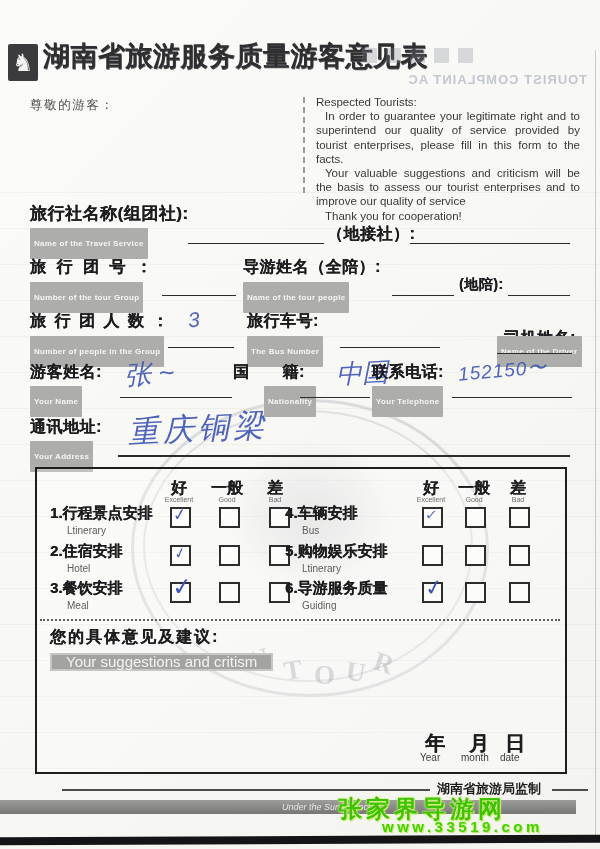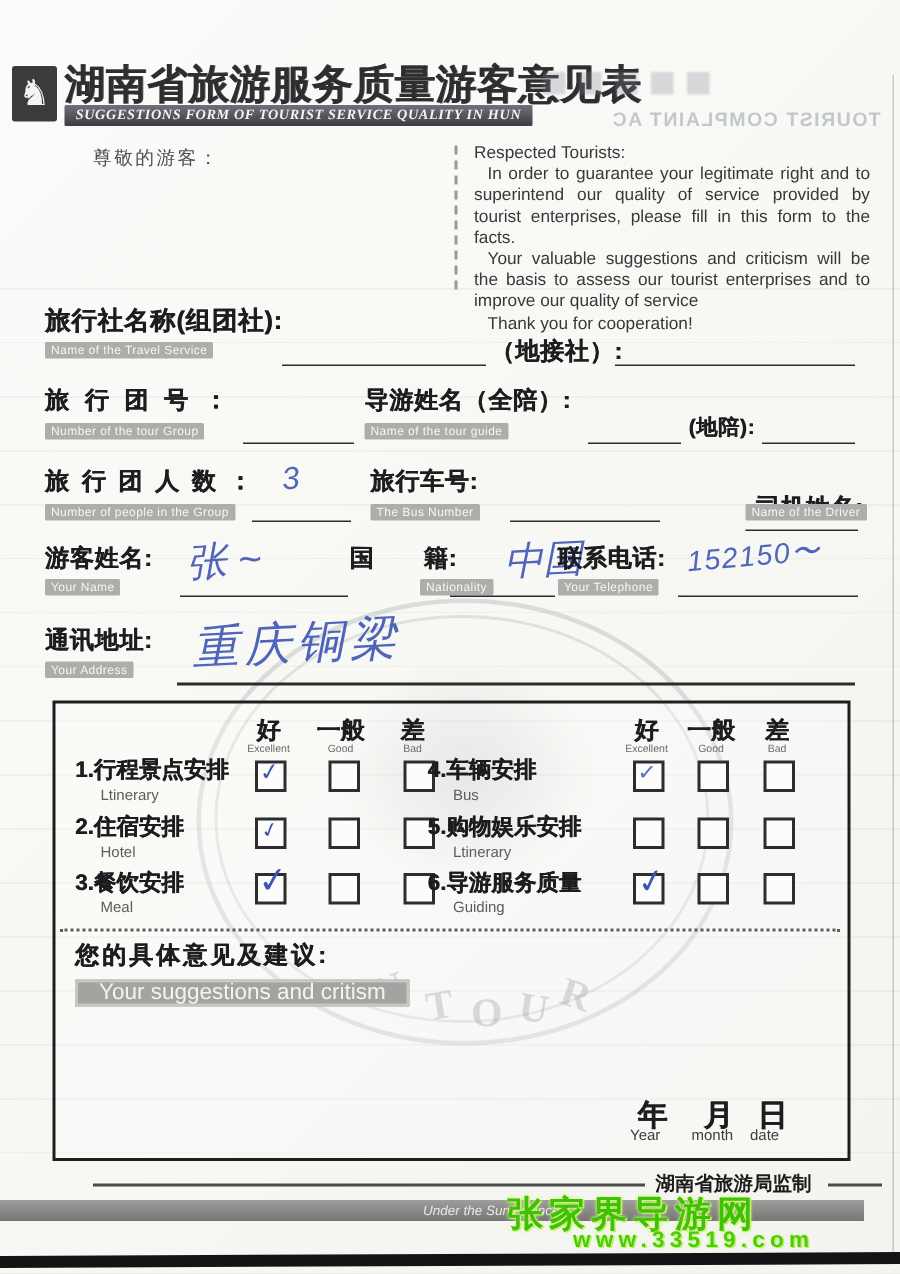--- a/index.html
+++ b/index.html
@@ -21,35 +21,35 @@
          background:linear-gradient(#70707a,#3c3c44);border-radius:1px;
          color:#f3f3ef;font-family:"Liberation Serif","DejaVu Serif",serif;
          font-style:italic;font-weight:bold;font-size:9.5px;line-height:14px;text-align:center;
          letter-spacing:.4px;white-space:nowrap;}
   .bleed-cn{left:362px;top:48px;width:120px;height:16px;display:flex;gap:9px;opacity:.5;filter:blur(.7px);}
   .bleed-cn b{width:15px;height:15px;background:rgba(125,130,142,.55);}
   .bleed-en{left:352px;top:72px;width:235px;transform:scaleX(-1);color:#97a0b0;opacity:.55;
         font-weight:bold;font-size:13px;letter-spacing:1px;filter:blur(.4px);white-space:nowrap;}
   
   .notice-cn{left:30px;top:95px;width:272px;font-family:Liberation Serif, serif;
-        font-size:12.5px;line-height:20.5px;color:#4e4e4e;letter-spacing:1.6px;margin-left:32px;}
+        font-size:12.5px;line-height:20.5px;color:#4e4e4e;letter-spacing:1.6px;}
   .notice-cn .body{text-indent:2em;margin:0;}
   .notice-cn .closing{text-align:right;padding-right:42px;}
   .divider{left:303px;top:97px;height:96px;border-left:2px dashed #9a9a9a;}
   .notice-en{left:316px;top:95px;width:264px;font-size:11.5px;line-height:14.2px;color:#38383a;
         text-align:justify;}
   .notice-en p{margin:0;text-indent:9px;}
   .notice-en .sal{text-indent:0;}
   
   .lbl{font-weight:900;color:#1d1d1f;font-size:16px;white-space:nowrap;letter-spacing:.5px;
        text-shadow:.35px 0 0 #1d1d1f;}
   .lbl.big{font-size:17px;}
   .lbl.sm{font-size:14px;}
-  .sub{background:#adadab;color:#f6f6f2;font-size:8px;line-height:11px;padding:0 4px;
-       white-space:nowrap;border-radius:1px;letter-spacing:.3px;}
+  .sub{background:#adadab;color:#f6f6f2;font-size:8px;line-height:11px;padding:10px 4px;
+       white-space:nowrap;border-radius:1px;letter-spacing:.3px;font-weight:bold;}
   .ul{border-bottom:1.6px solid #2c2c2c;height:1px;}
   .hw{color:#3d55b4;font-style:italic;white-space:nowrap;opacity:.9;}
   
   .rbox{left:35px;top:467px;width:528px;height:303px;border:2px solid #1e1e1e;background:rgba(255,255,255,.25);}
   .colhead{position:absolute;width:44px;text-align:center;}
   .colhead .zh{font-weight:900;font-size:16px;color:#1d1d1f;display:block;line-height:17px;text-shadow:.35px 0 0 #1d1d1f;}
   .colhead .en{font-size:7px;color:#6a6a6a;display:block;line-height:8px;}
   .item-lbl{position:absolute;font-weight:900;font-size:15px;color:#1c1c1e;white-space:nowrap;text-shadow:.35px 0 0 #1c1c1e;}
   .item-en{position:absolute;font-size:10px;color:#5c5c5c;white-space:nowrap;}
   .cb{position:absolute;width:17px;height:17px;border:2px solid #2d2d2d;background:#fcfcfa;}
@@ -95,21 +95,20 @@
     <span class="st-ltr" style="left:284px;top:655px;transform:rotate(-9deg);">T</span>
     <span class="st-ltr" style="left:314px;top:660px;">O</span>
     <span class="st-ltr" style="left:346px;top:657px;transform:rotate(9deg);">U</span>
     <span class="st-ltr" style="left:374px;top:648px;transform:rotate(19deg);">R</span>
   </div>
 
   <div class="abs logo">
     <span>♞</span>
   </div>
   <div class="abs title">湖南省旅游服务质量游客意见表</div>
-  <div class="abs titlebar">SUGGESTIONS FORM OF TOURIST SERVICE QUALITY IN HUN</div>
   <div class="abs bleed-cn">
       <b></b>
       <b></b>
       <b></b>
       <b></b>
       <b></b>
     </div>
   <div class="abs bleed-en">TOURIST COMPLAINT AC</div>
 
   <div class="abs notice-cn">
@@ -126,42 +125,42 @@
   <div class="abs lbl big" style="left:30px;top:202px;">旅行社名称(组团社):</div>
   <div class="abs sub" style="left:30px;top:228px;">Name  of  the  Travel  Service</div>
   <div class="abs ul" style="left:188px;top:242px;width:136px;"></div>
   <div class="abs lbl" style="left:327px;top:224px;">（地接社）:</div>
   <div class="abs ul" style="left:410px;top:242px;width:160px;"></div>
 
   <div class="abs lbl" style="left:30px;top:257px;letter-spacing:3px;">旅 行 团 号 ：</div>
   <div class="abs sub" style="left:30px;top:282px;">Number of the tour Group</div>
   <div class="abs ul" style="left:162px;top:294px;width:74px;"></div>
   <div class="abs lbl" style="left:243px;top:257px;">导游姓名（全陪）:</div>
-  <div class="abs sub" style="left:243px;top:282px;">Name  of  the  tour  guide</div>
+  <div class="abs sub" style="left:243px;top:282px;">Name  of  the  tour  people</div>
   <div class="abs ul" style="left:392px;top:294px;width:62px;"></div>
   <div class="abs lbl sm" style="left:459px;top:276px;">(地陪):</div>
   <div class="abs ul" style="left:508px;top:294px;width:62px;"></div>
 
   <div class="abs lbl" style="left:30px;top:311px;letter-spacing:2px;">旅 行 团 人 数 ：</div>
   <div class="abs sub" style="left:30px;top:336px;">Number of people in the Group</div>
   <div class="abs hw" style="left:188px;top:308px;font-size:21px;transform:rotate(-6deg);">3</div>
   <div class="abs ul" style="left:168px;top:346px;width:66px;"></div>
   <div class="abs lbl" style="left:247px;top:311px;">旅行车号:</div>
   <div class="abs sub" style="left:247px;top:336px;">The  Bus  Number</div>
   <div class="abs ul" style="left:340px;top:346px;width:100px;"></div>
   <div class="abs lbl" style="left:504px;top:311px;margin-top:17px;">司机姓名:</div>
   <div class="abs sub" style="left:497px;top:336px;">Name  of  the  Driver</div>
   <div class="abs ul" style="left:497px;top:352px;width:75px;"></div>
 
   <div class="abs lbl" style="left:30px;top:362px;">游客姓名:</div>
   <div class="abs sub" style="left:30px;top:386px;">Your    Name</div>
   <div class="abs hw" style="left:124px;top:356px;font-size:27px;transform:rotate(-4deg);">张 ~</div>
   <div class="abs ul" style="left:120px;top:396px;width:112px;"></div>
   <div class="abs lbl" style="left:233px;top:362px;">国　　籍:</div>
-  <div class="abs sub" style="left:280px;top:386px;">Nationality</div>
+  <div class="abs sub" style="left:264px;top:386px;">Nationality</div>
   <div class="abs hw" style="left:336px;top:356px;font-size:26px;transform:rotate(-3deg);">中国</div>
   <div class="abs ul" style="left:300px;top:396px;width:70px;"></div>
   <div class="abs lbl" style="left:372px;top:362px;">联系电话:</div>
   <div class="abs sub" style="left:372px;top:386px;">Your   Telephone</div>
   <div class="abs hw" style="left:458px;top:358px;font-size:19px;transform:rotate(-5deg);letter-spacing:1px;">152150〜</div>
   <div class="abs ul" style="left:452px;top:396px;width:120px;"></div>
 
   <div class="abs lbl" style="left:30px;top:417px;">通讯地址:</div>
   <div class="abs sub" style="left:30px;top:441px;">Your    Address</div>
   <div class="abs hw" style="left:128px;top:408px;font-size:31px;transform:rotate(-3deg);letter-spacing:4px;">重庆铜梁</div>

